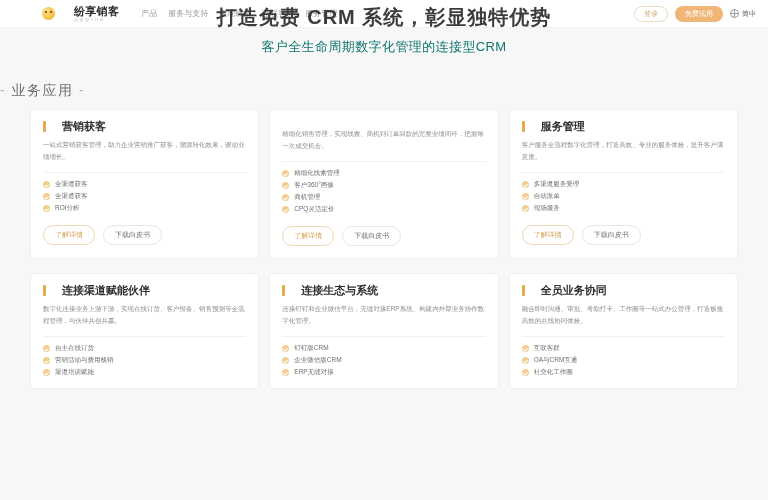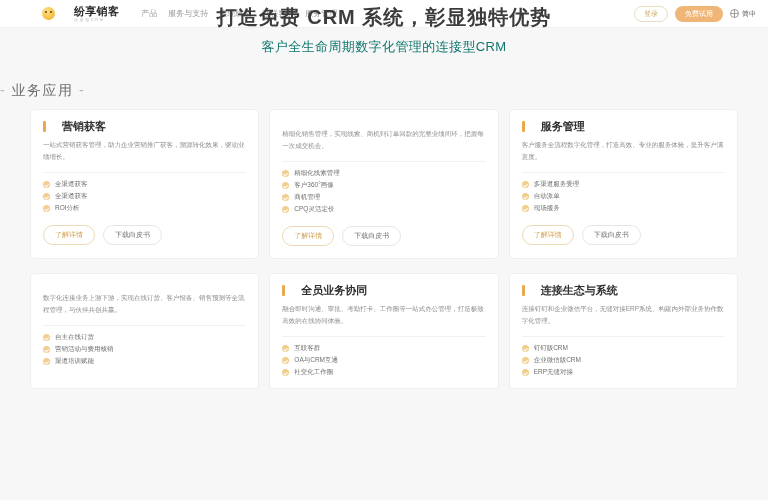--- a/index.html
+++ b/index.html
@@ -256,20 +256,24 @@
       </div>
 
     </div>
 
     <div class="row-gap"></div>
 
 
     <div class="cards">
 
       <div class="card">
+        <div class="card-title">
+          <span class="title-bar"></span>
+          <span>连接渠道赋能伙伴</span>
+        </div>
         <div class="card-desc">数字化连接业务上游下游，实现在线订货、客户报备、销售预测等全流程管理，与伙伴共创共赢。</div>
         <div class="divider"></div>
         <div class="feat-list">
           <div class="feat">
             <span class="check"></span>
             <span class="feat-label">自主在线订货</span>
           </div>
           <div class="feat">
             <span class="check"></span>
             <span class="feat-label">营销活动与费用核销</span>
@@ -277,58 +281,58 @@
           <div class="feat">
             <span class="check"></span>
             <span class="feat-label">渠道培训赋能</span>
           </div>
         </div>
       </div>
 
       <div class="card">
         <div class="card-title">
           <span class="title-bar"></span>
+          <span>连接生态与系统</span>
+        </div>
+        <div class="card-desc">连接钉钉和企业微信平台，无缝对接ERP系统、构建内外部业务协作数字化管理。</div>
+        <div class="divider"></div>
+        <div class="feat-list">
+          <div class="feat">
+            <span class="check"></span>
+            <span class="feat-label">钉钉版CRM</span>
+          </div>
+          <div class="feat">
+            <span class="check"></span>
+            <span class="feat-label">企业微信版CRM</span>
+          </div>
+          <div class="feat">
+            <span class="check"></span>
+            <span class="feat-label">ERP无缝对接</span>
+          </div>
+        </div>
+      </div>
+
+      <div class="card">
+        <div class="card-title">
+          <span class="title-bar"></span>
           <span>全员业务协同</span>
         </div>
         <div class="card-desc">融合即时沟通、审批、考勤打卡、工作圈等一站式办公管理，打造极致高效的在线协同体验。</div>
         <div class="divider"></div>
         <div class="feat-list">
           <div class="feat">
             <span class="check"></span>
             <span class="feat-label">互联客群</span>
           </div>
           <div class="feat">
             <span class="check"></span>
             <span class="feat-label">OA与CRM互通</span>
           </div>
           <div class="feat">
             <span class="check"></span>
             <span class="feat-label">社交化工作圈</span>
-          </div>
-        </div>
-      </div>
-
-      <div class="card">
-        <div class="card-title">
-          <span class="title-bar"></span>
-          <span>连接生态与系统</span>
-        </div>
-        <div class="card-desc">连接钉钉和企业微信平台，无缝对接ERP系统、构建内外部业务协作数字化管理。</div>
-        <div class="divider"></div>
-        <div class="feat-list">
-          <div class="feat">
-            <span class="check"></span>
-            <span class="feat-label">钉钉版CRM</span>
-          </div>
-          <div class="feat">
-            <span class="check"></span>
-            <span class="feat-label">企业微信版CRM</span>
-          </div>
-          <div class="feat">
-            <span class="check"></span>
-            <span class="feat-label">ERP无缝对接</span>
           </div>
         </div>
       </div>
 
     </div>
   </div>
 </div>
 
 </body></html>

